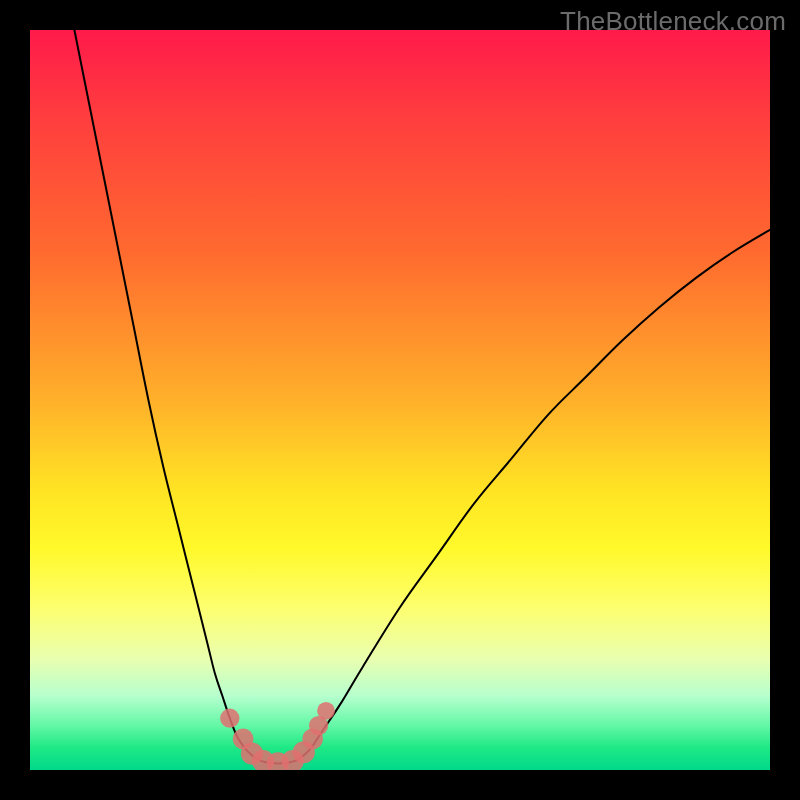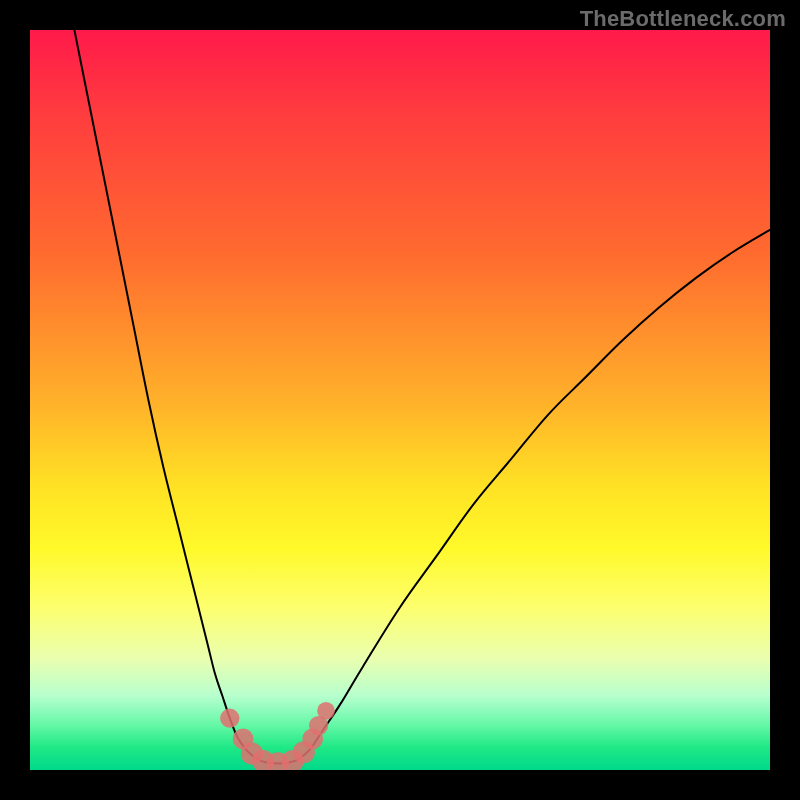--- a/index.html
+++ b/index.html
@@ -37,22 +37,22 @@
       #63f7a6 94%,
       #1ee885 97%,
       #00d98a 100%
     );
   }
   .watermark {
     position: absolute;
     top: 6px;
     right: 14px;
     color: #6b6b6b;
-    font-size: 22px;
-    font-weight: 700;
+    font-size: 26px;
+    font-weight: 400;
     letter-spacing: 0.2px;
     user-select: none;
   }
   svg.overlay {
     position: absolute;
     left: 0; top: 0;
     width: 740px;
     height: 740px;
   }
 </style>

